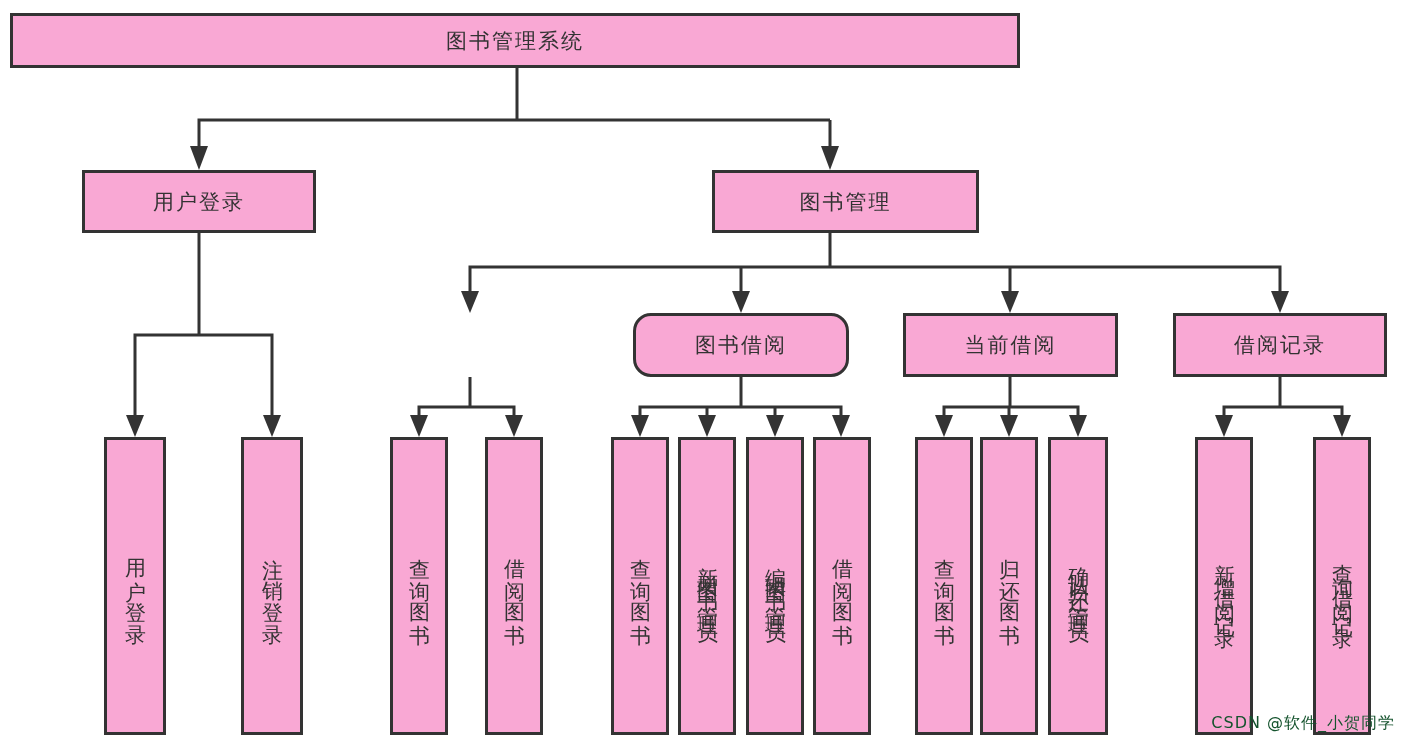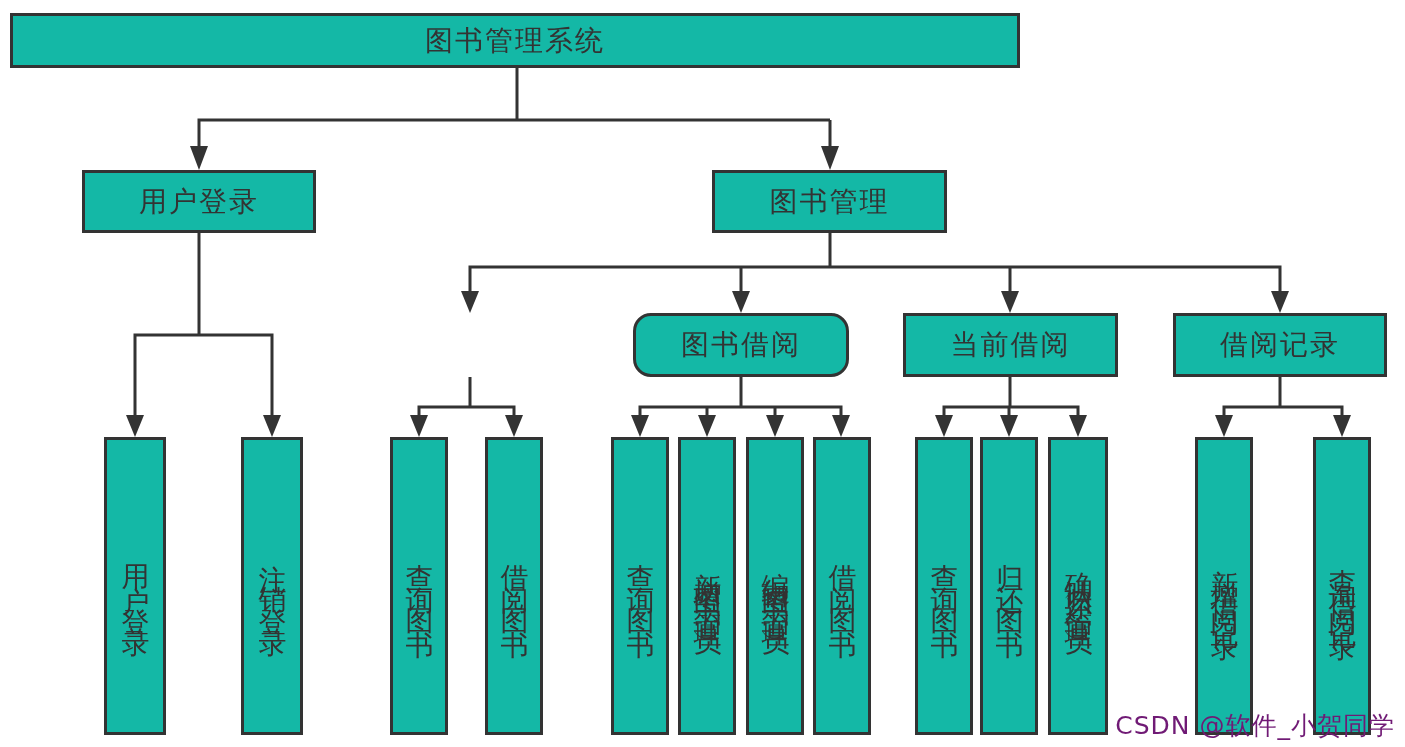--- a/index.html
+++ b/index.html
@@ -19,46 +19,46 @@
     position: absolute;
     left: 0;
     top: 0;
     width: 1405px;
     height: 747px;
   }
   .box {
     position: absolute;
     box-sizing: border-box;
     border: 3px solid #333333;
-    background: #14b8a6;
+    background: #f9a8d4;
     display: flex;
     align-items: center;
     justify-content: center;
     color: #333333;
-    font-size: 28px;
+    font-size: 21px;
     letter-spacing: 2px;
     text-align: center;
   }
   .box .hlabel {
     white-space: nowrap;
   }
   .vbox .vlabel {
     writing-mode: vertical-rl;
     line-height: 1;
     white-space: nowrap;
   }
   .ls-wide  { letter-spacing: 22px; }
   .ls-med   { letter-spacing: 13px; }
   .ls-tight { letter-spacing: 8px;  }
   .watermark {
     position: absolute;
     right: 10px;
-    bottom: 5px;
-    font-size: 25px;
-    color: #701a75;
+    bottom: 13px;
+    font-size: 16px;
+    color: #14532d;
     letter-spacing: 1px;
     white-space: nowrap;
   }
 </style>
 </head>
 <body>
 
 <div class="canvas">
 
   <svg class="connectors" viewBox="0 0 1405 747" xmlns="http://www.w3.org/2000/svg">
@@ -114,21 +114,21 @@
     </g>
   </svg>
 
   <div class="box" style="left:10px; top:13px; width:1010px; height:55px;">
     <span class="hlabel">图书管理系统</span>
   </div>
 
   <div class="box" style="left:82px; top:170px; width:234px; height:63px;">
     <span class="hlabel">用户登录</span>
   </div>
-  <div class="box" style="left:712px; top:170px; width:235px; height:63px;">
+  <div class="box" style="left:712px; top:170px; width:267px; height:63px;">
     <span class="hlabel">图书管理</span>
   </div>
 
   <div class="box" style="left:633px; top:313px; width:216px; height:64px;border-radius:18px;">
     <span class="hlabel">图书借阅</span>
   </div>
   <div class="box" style="left:903px; top:313px; width:215px; height:64px;">
     <span class="hlabel">当前借阅</span>
   </div>
   <div class="box" style="left:1173px; top:313px; width:214px; height:64px;">

